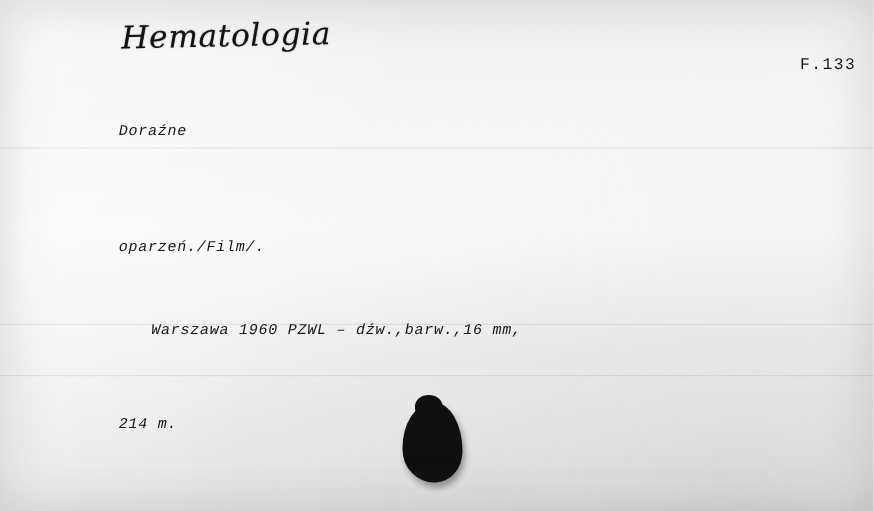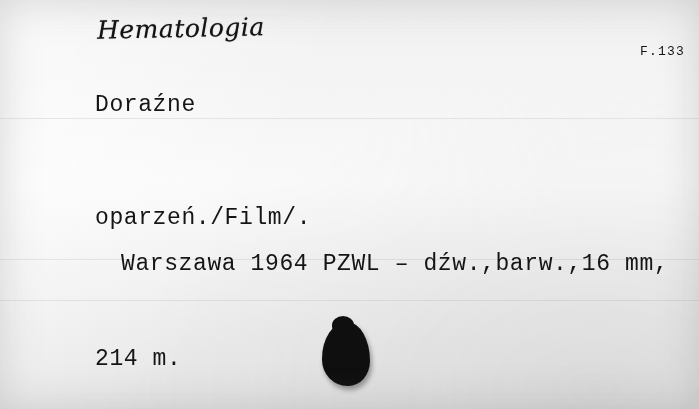--- a/index.html
+++ b/index.html
@@ -58,32 +58,33 @@
     right: 14px;
     top: 44px;
     font-size: 13px;
     letter-spacing: 1.2px;
     color: #161616;
   }
 
   .typed {
     position: absolute;
     left: 95px;
-    font-size: 23px;
+    font-size: 12px;
     line-height: 25px;
     letter-spacing: 0.6px;
     color: #171717;
     white-space: pre;
+    font-style: italic;
   }
   .t-heading { top: 93px; }
   .t-body1   { top: 136px; }
   .t-body2   { top: 202px; }
 
   .indent { padding-left: 26px; display: block; }
-  .noindent { display: block; margin-top: 20px; }
+  .noindent { display: block; }
 
   
   .inkblot {
     position: absolute;
     left: 322px;
     top: 322px;
     width: 48px;
     height: 64px;
     background: #111;
     border-radius: 52% 48% 46% 54% / 58% 62% 40% 42%;
@@ -122,21 +123,21 @@
 
   <div class="shelfmark">F.133</div>
 
   <div class="typed t-heading">Doraźne</div>
 
   <div class="typed t-body1">
     <span class="noindent">oparzeń./Film/.</span>
   </div>
 
   <div class="typed t-body2">
-    <span class="indent">Warszawa 1964 PZWL – dźw.,barw.,16 mm,</span>
+    <span class="indent">Warszawa 1960 PZWL – dźw.,barw.,16 mm,</span>
     <span class="noindent">214 m.</span>
   </div>
 
   <div class="inkblot">
     <div class="nub"></div>
   </div>
 
 </div>
 
 </body></html>

